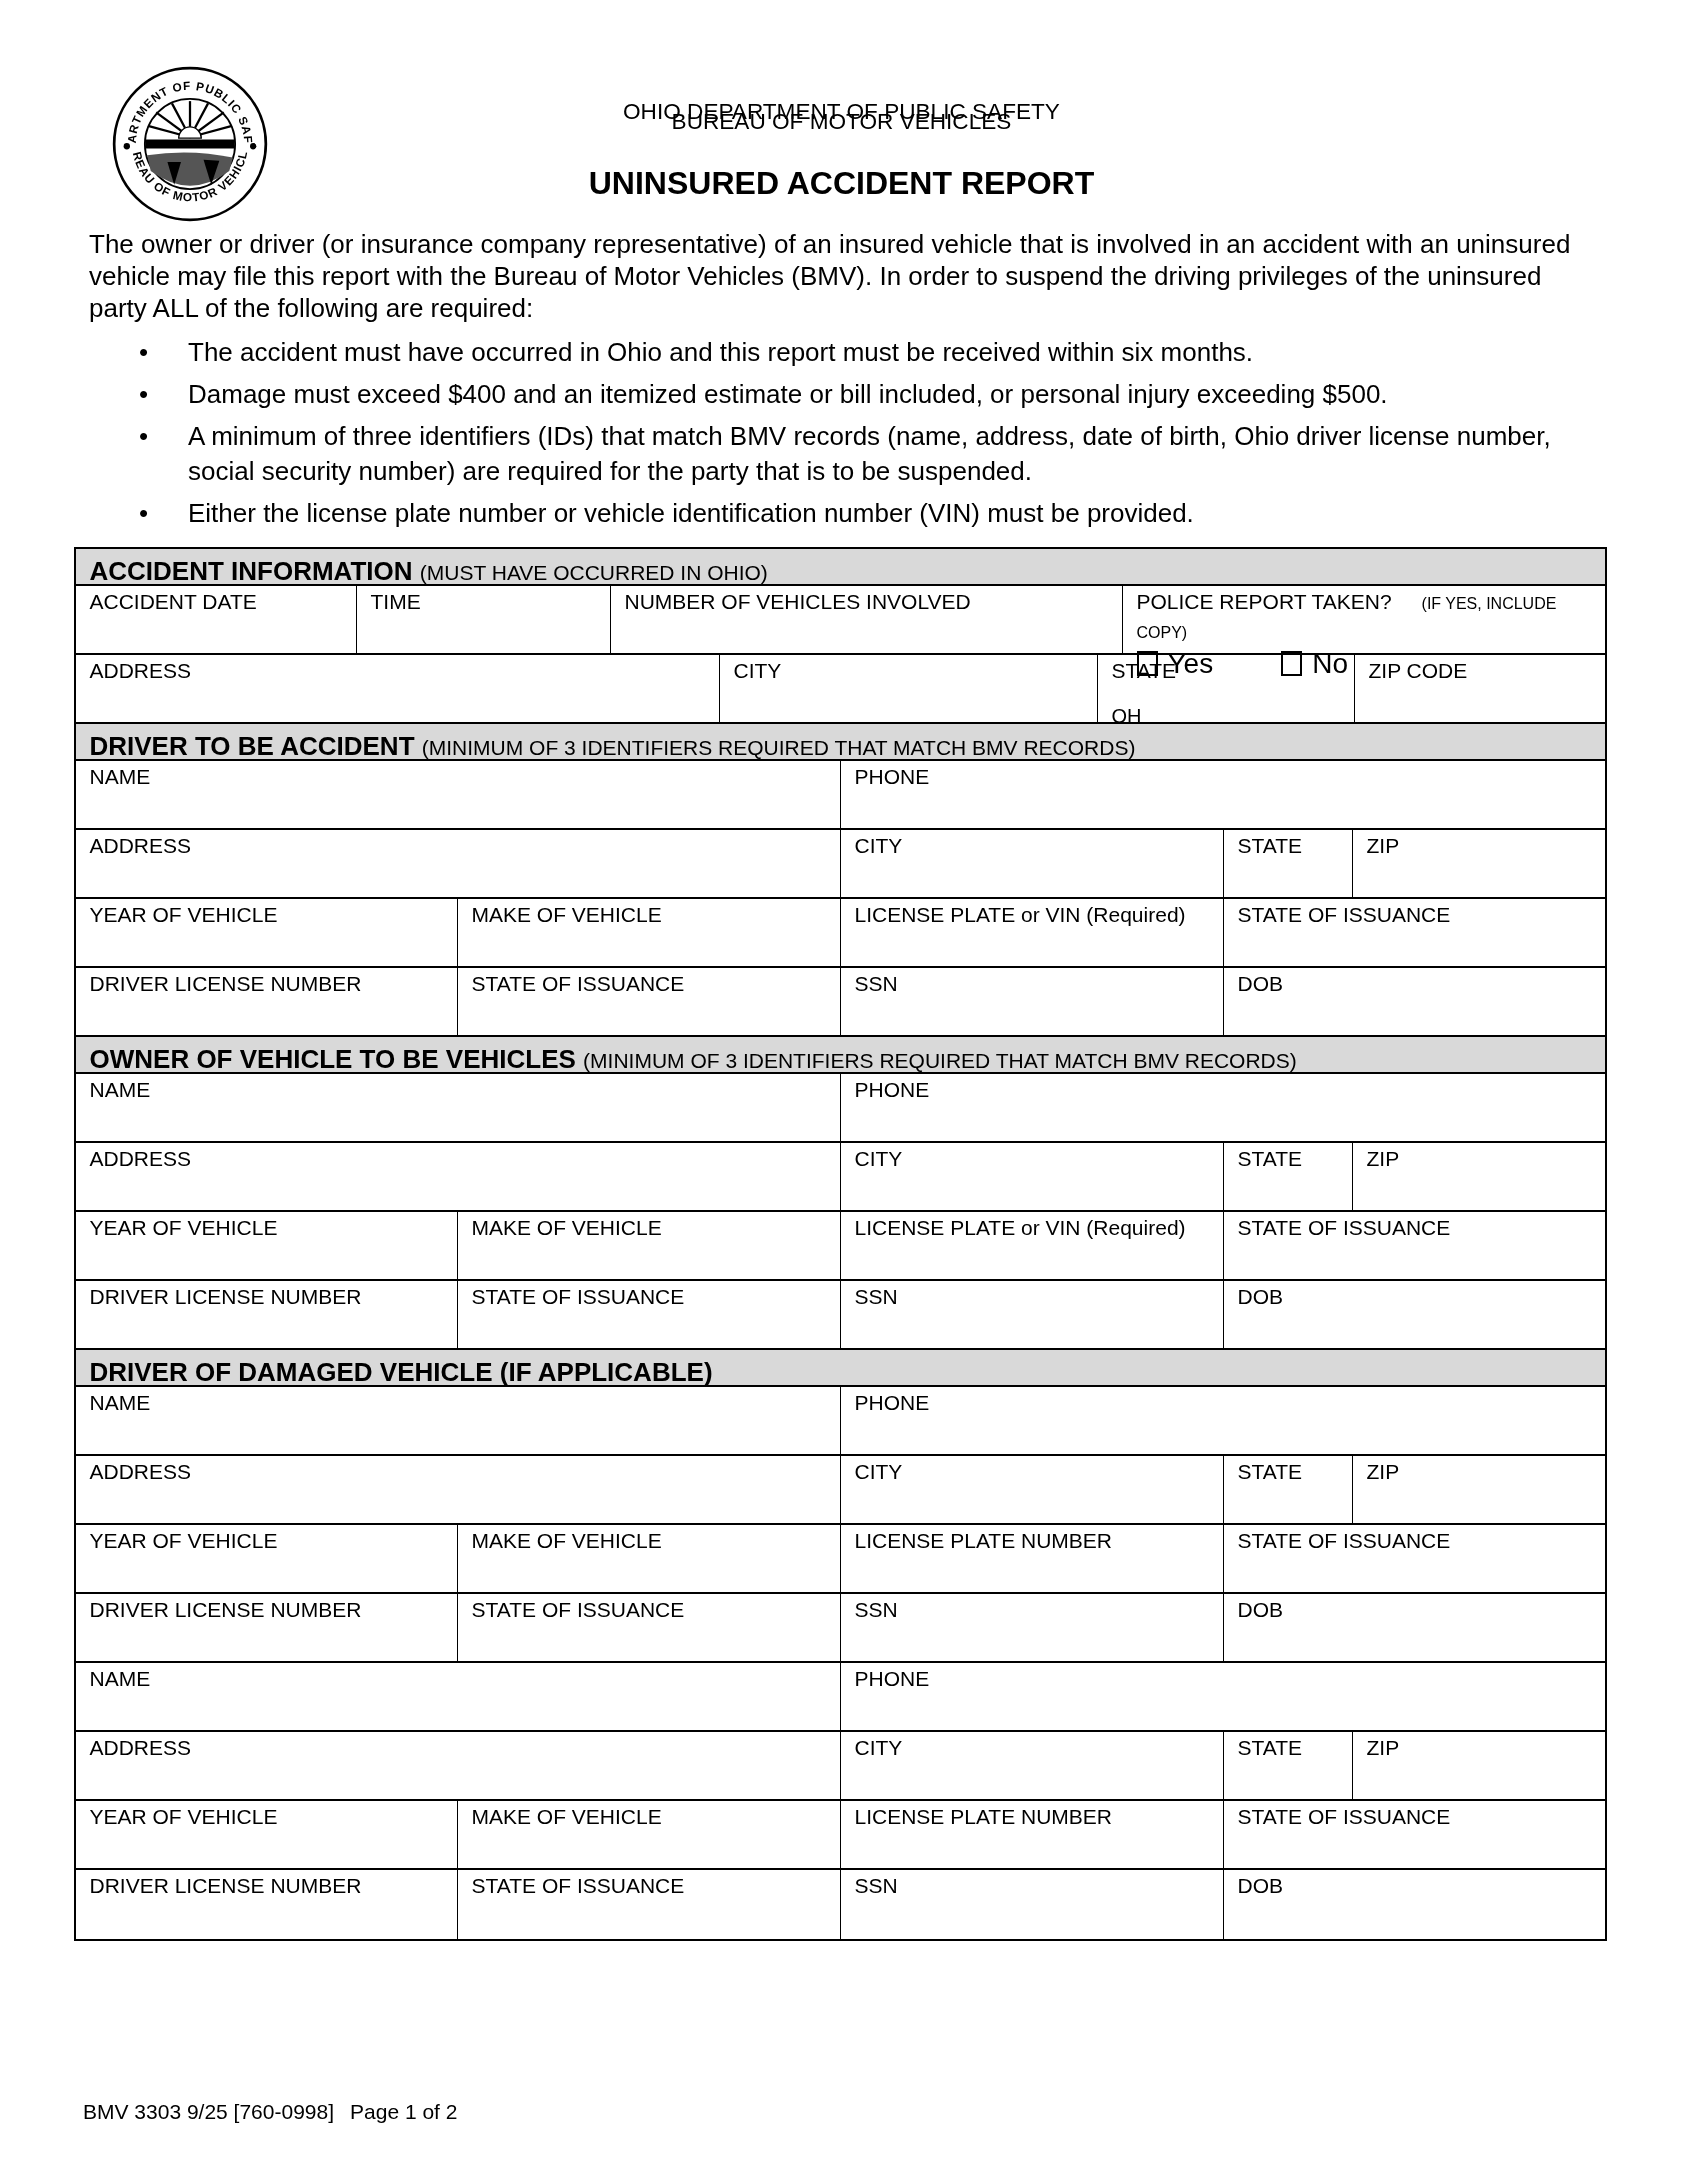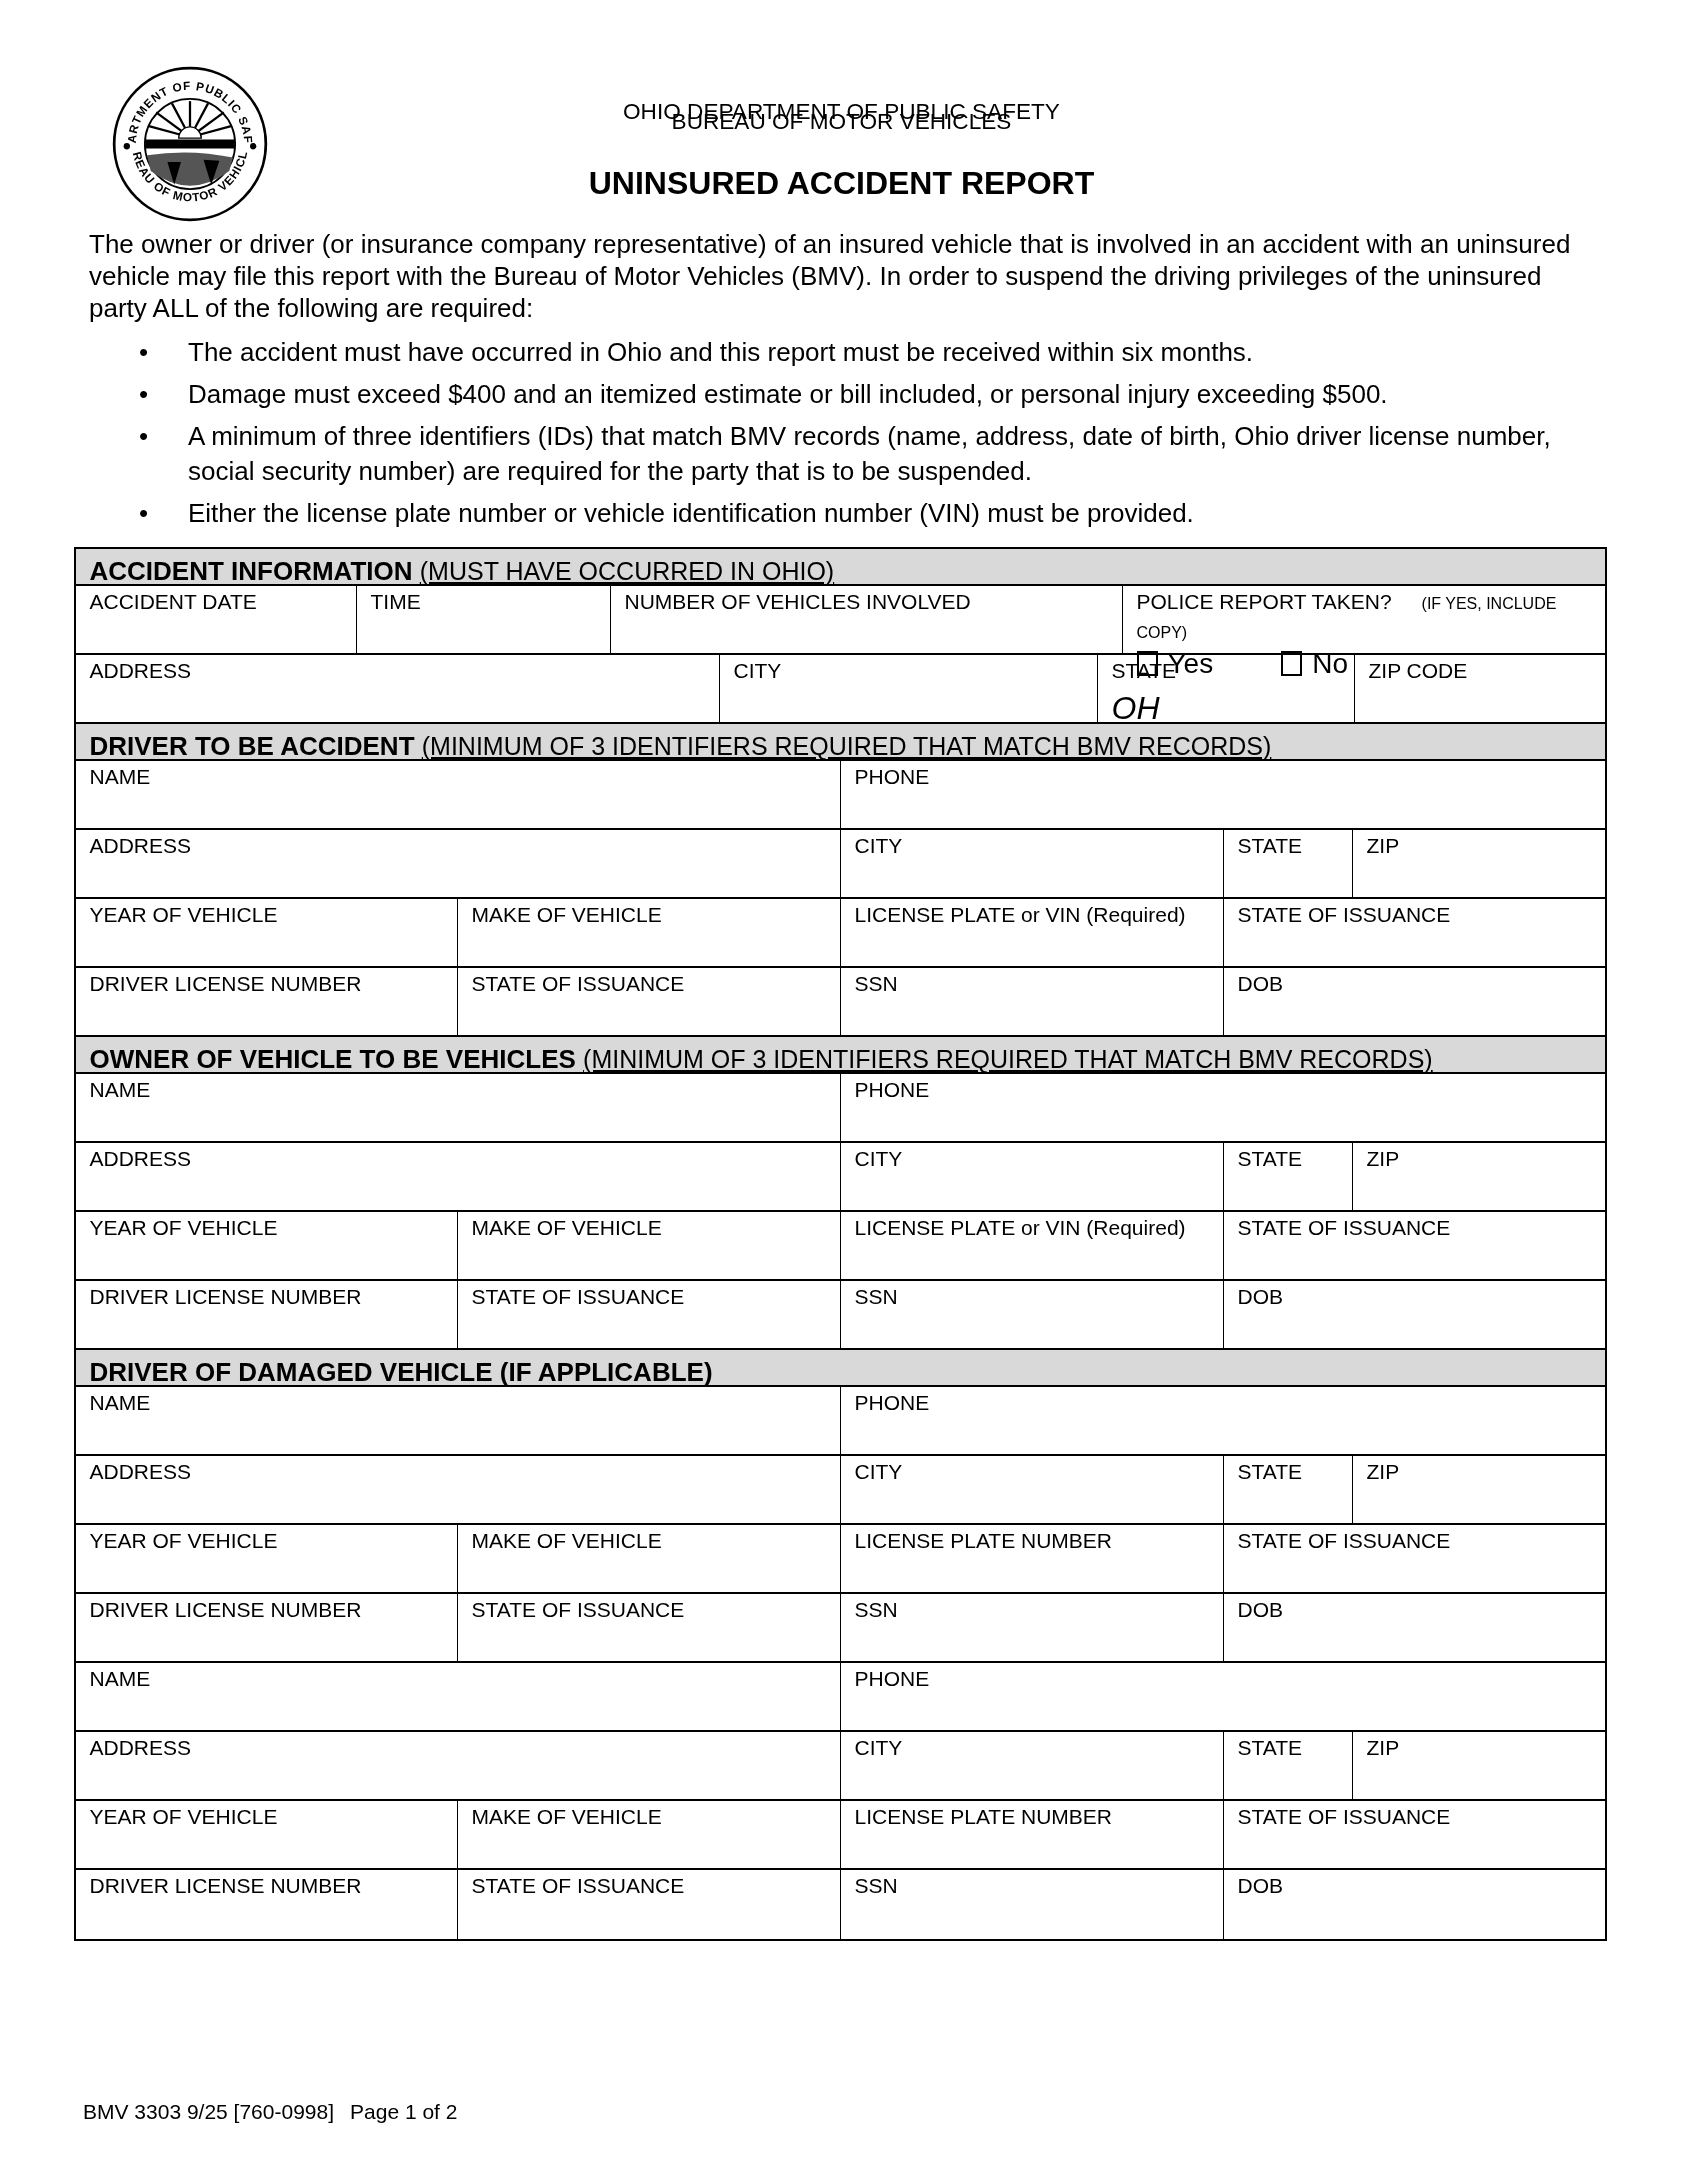--- a/index.html
+++ b/index.html
@@ -9,26 +9,26 @@
   .hdr-line { position:absolute; left:0; width:1683px; text-align:center; font-size:22.6px; line-height:27px; }
   .title { position:absolute; left:0; width:1683px; text-align:center; top:165px; font-size:32px; font-weight:bold; }
   .intro { position:absolute; left:89px; top:228px; width:1511px; font-size:26px; line-height:32px; }
   .bullets { position:absolute; left:89px; top:334px; width:1511px; font-size:26px; line-height:36px; margin:0; padding:0; list-style:none; }
   .bullets li { position:relative; padding-left:99px; margin-bottom:6.3px; }
   .bullets li .dot { position:absolute; left:50px; top:0; }
   .form { position:absolute; left:74px; top:547px; width:1533px; border:2.7px solid #000; box-sizing:border-box; }
   .band { background:#d9d9d9; border-bottom:2.7px solid #000; height:37px; box-sizing:border-box;
           padding-left:13.5px; font-size:26px; line-height:45px; overflow:hidden; white-space:nowrap; }
   .band b { font-weight:bold; }
-  .band .note { font-size:25px;text-decoration:underline; }
+  .band .note { font-size:21px; }
   .row { display:flex; height:69px; box-sizing:border-box; border-bottom:2.7px solid #000; }
   .row.last { border-bottom:none; }
   .cell { box-sizing:border-box; border-right:1.4px solid #000; padding:1.8px 13.5px; font-size:21px; line-height:27px; position:relative; }
   .cell:last-child { border-right:none; }
-  .cell .val { display:block; font-size:32px; line-height:32px; margin-top:8px;font-style:italic; }
+  .cell .val { display:block; font-size:20px; line-height:32px; margin-top:16px; }
   .cell .small { font-size:16px;margin-left:24px; }
   .cb-row { display:flex; align-items:center; margin-top:1.8px; font-size:28px; line-height:32px; }
   .cb { width:21px; height:25px; border:2.3px solid #000; box-sizing:border-box; margin-right:10px; display:inline-block; }
   .cb-item { display:flex; align-items:center; margin-right:68px; }
   .footer { position:absolute; left:83px; top:2100px; font-size:21px; }
   .footer span + span { margin-left:16px; }
 </style>
 </head>
 <body>
 

